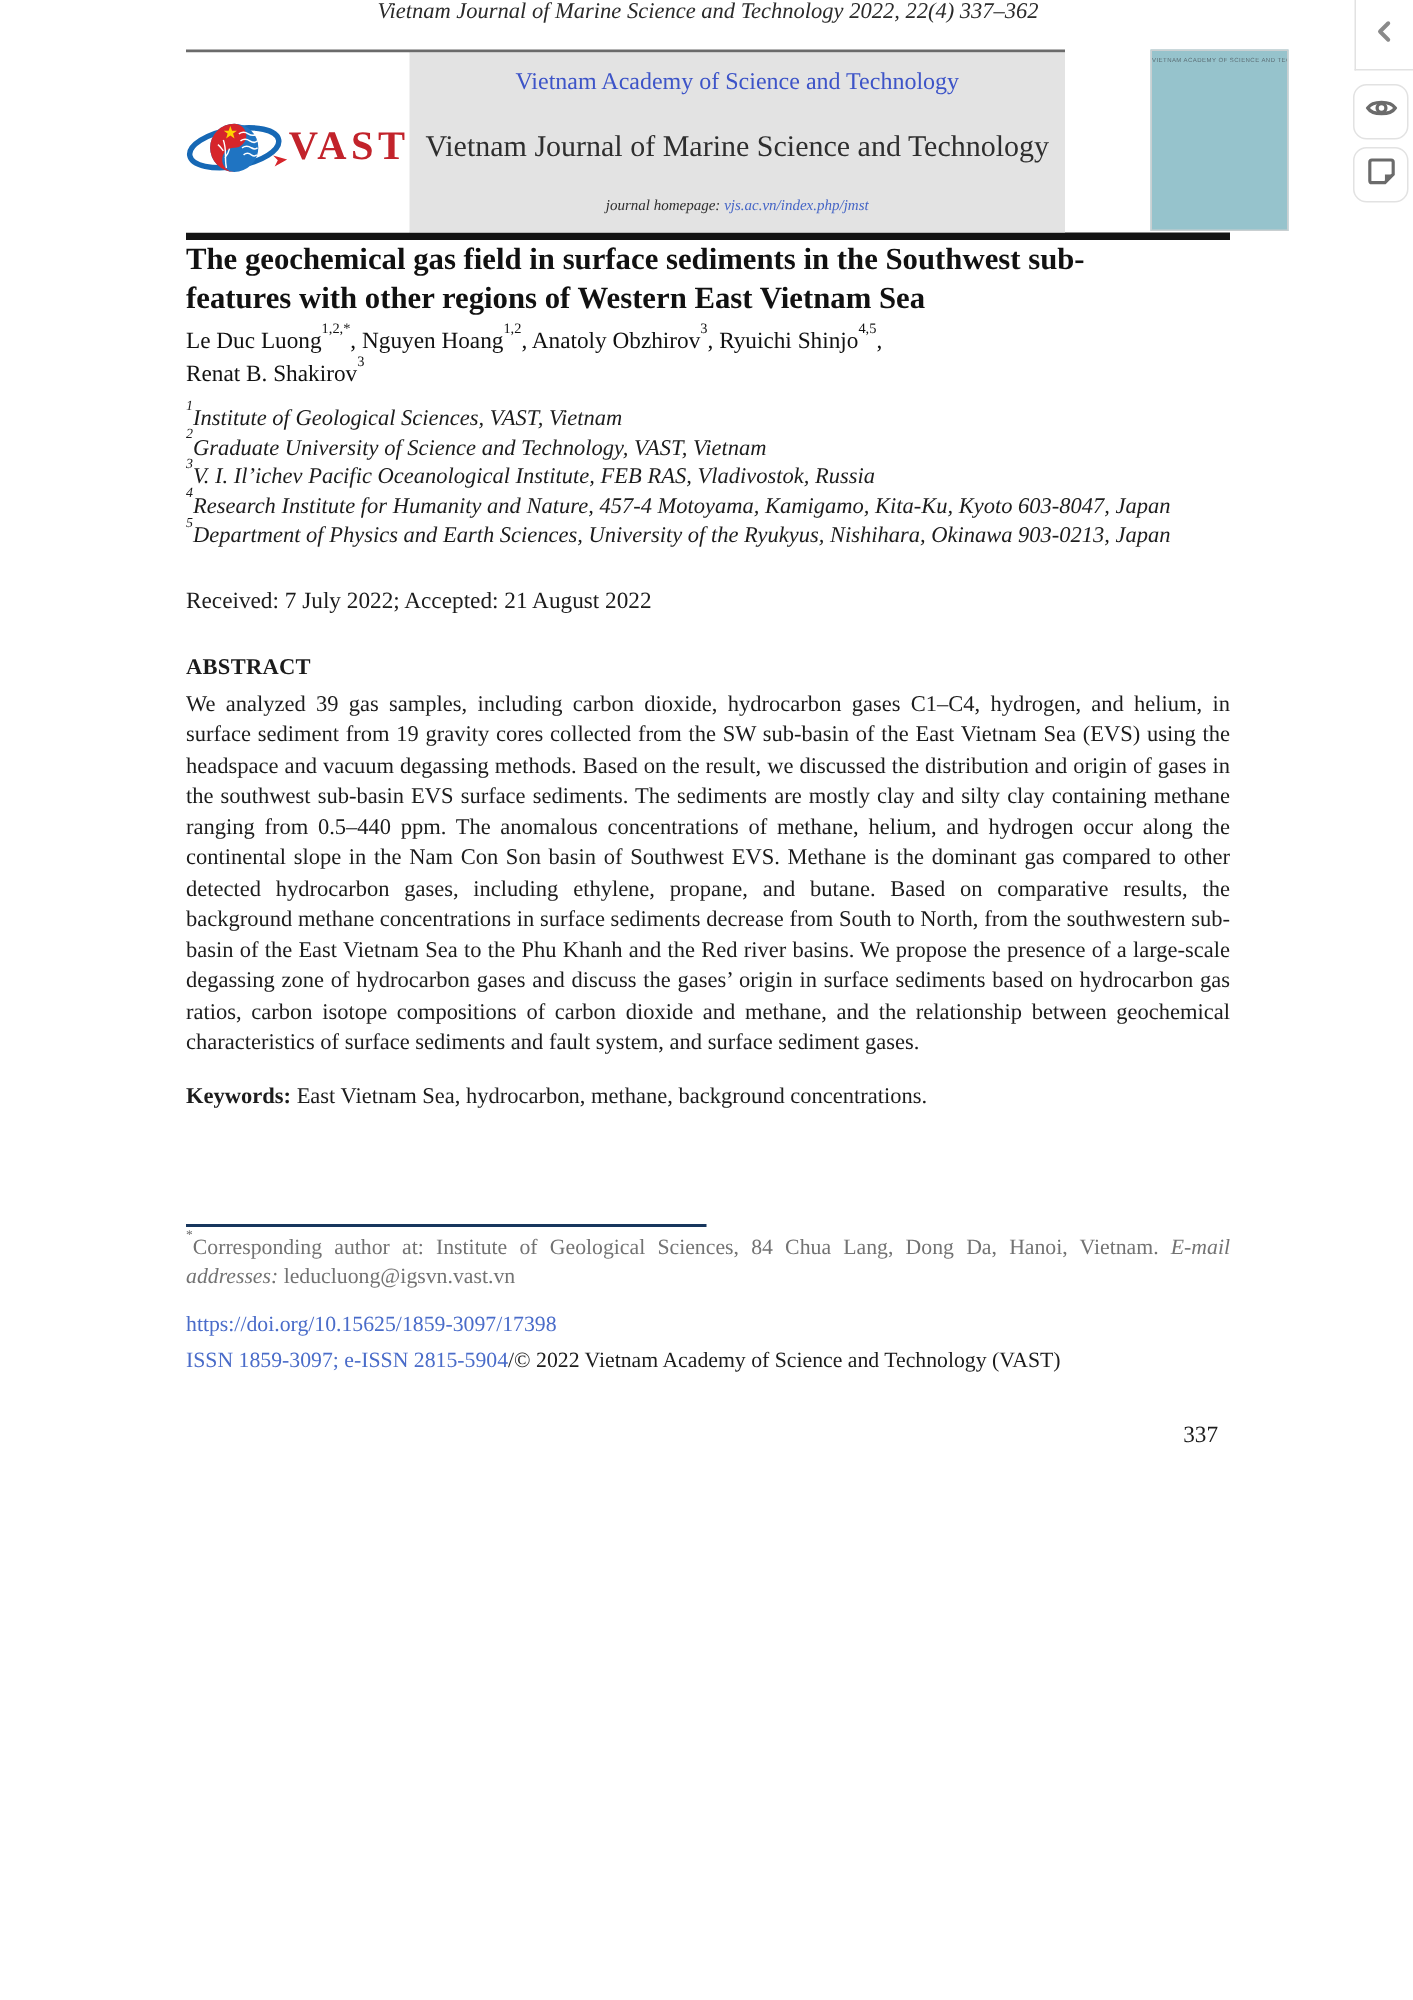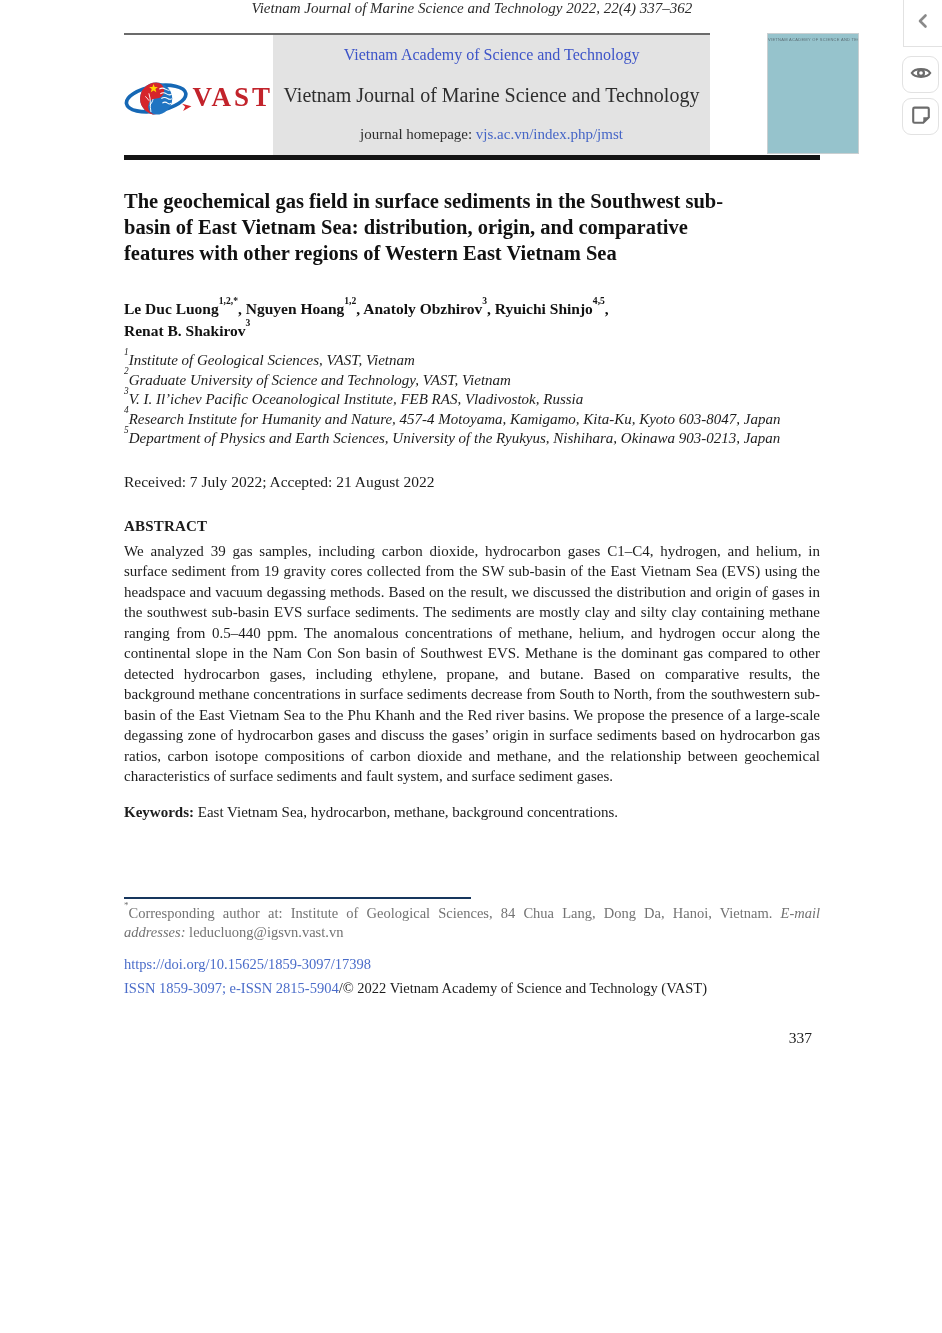--- a/index.html
+++ b/index.html
@@ -34,42 +34,42 @@
   }
   .logo-cell { width: 149px; background: #fff; display: flex; flex-direction: row; align-items: center; justify-content: flex-start; padding-top: 6px; }
   .logo-wordmark { font-family: "Liberation Serif", serif; font-weight: 700; font-size: 27px; letter-spacing: 3px; color: #c2232b; line-height: 1; margin-top: -2px; }
   .banner-center {
     flex: 1; background: #e3e3e3;
     display: flex; flex-direction: column; align-items: center; justify-content: space-between;
     padding: 11px 6px 12px 6px; text-align: center;
   }
   .academy-line { font-size: 16px; color: #3d54c8; }
   .journal-line { font-size: 20px; color: #2e2e2e; }
-  .homepage-line { font-size: 15px; color: #2e2e2e; }
+  .homepage-line { font-size: 10px; color: #2e2e2e; font-style: italic; }
   .homepage-line .link { color: #4565c6; }
   .cover-cell { margin-left: 18px; width: 92px; height: 122px; }
   .cover {
     width: 92px; height: 121px; background: #96c3cc; border: 1px solid #c9cfd1;
     font-family: "Liberation Sans", sans-serif;
     display: flex; flex-direction: row; overflow: hidden; margin-left: 39px;
   }
   .cover-topline { font-size: 4px; color: #5b6d74; text-align: center; margin-top: 3px; letter-spacing: .3px; white-space: nowrap; }
   .cover-issn { font-size: 4px; color: #4a6670; text-align: right; margin: 5px 5px 0 0; line-height: 1.6; }
   .cover-vjo { font-size: 6px; color: #f2f7f8; text-align: left; margin: 7px 0 0 6px; }
   .cover-marine { font-size: 13px; font-weight: 700; color: #ffffff; text-align: left; margin: 0 0 0 6px; letter-spacing: .5px; text-shadow: 0 0 1px #3f7d93; }
   .cover-sat { font-size: 6.5px; color: #eef6f8; text-align: left; margin: 1px 0 0 6px; }
   .cover-band { background: #4f9ab3; color: #eaf4f7; font-size: 4.5px; text-align: center; margin-top: 6px; padding: 3px 0; letter-spacing: .3px; white-space: nowrap; }
   .cover-foot { font-size: 4.5px; color: #5b6d74; text-align: center; margin-top: auto; margin-bottom: 5px; }
 
   .thick-rule { height: 5px; background: #141414; margin-top: 0px; }
 
   
-  .title { margin-top: 28px; font-size: 20.5px; font-weight: 700; line-height: 26px; color: #111; }
+  .title { font-size: 20.5px; font-weight: 700; line-height: 26px; color: #111; }
   .title span { display: block; }
-  .authors { margin-top: 32px; font-size: 15.5px; font-weight: 700; line-height: 22px; color: #111; }
+  .authors { margin-top: 5px; font-size: 15.5px; font-weight: 400; line-height: 22px; color: #111; }
   sup { font-size: 0.62em; position: relative; top: -0.45em; line-height: 0; }
 
   .affiliations { margin-top: 9px; font-style: italic; font-size: 15px; line-height: 19.5px; color: #1c1c1c; }
   .affiliations .aff { display: block; }
 
   .dates { margin-top: 24px; font-size: 15.5px; }
 
   .abstract-heading { margin-top: 27px; font-weight: 700; font-size: 15px; letter-spacing: .2px; }
   .abstract-body { margin-top: 6px; font-size: 15px; line-height: 20.5px; text-align: justify; }
   .keywords { margin-top: 17px; font-size: 15px; }
@@ -145,21 +145,20 @@
           <div class="cover-band">vjs.ac.vn/index.php/jmst</div>
           <div class="cover-foot">2022</div>
         </div>
       </div>
     </div>
 
     <div class="thick-rule"></div>
 
     <h1 class="title">
       <span>The geochemical gas field in surface sediments in the Southwest sub-</span>
-      <span>basin of East Vietnam Sea: distribution, origin, and comparative</span>
       <span>features with other regions of Western East Vietnam Sea</span>
     </h1>
 
     <div class="authors">
       <span><span>Le Duc Luong</span><sup>1,2,*</sup><span>, </span></span>
       <span><span>Nguyen Hoang</span><sup>1,2</sup><span>, </span></span>
       <span><span>Anatoly Obzhirov</span><sup>3</sup><span>, </span></span>
       <span><span>Ryuichi Shinjo</span><sup>4,5</sup><span>,</span></span>
       <br>
       <span><span>Renat B. Shakirov</span><sup>3</sup><span></span></span>

